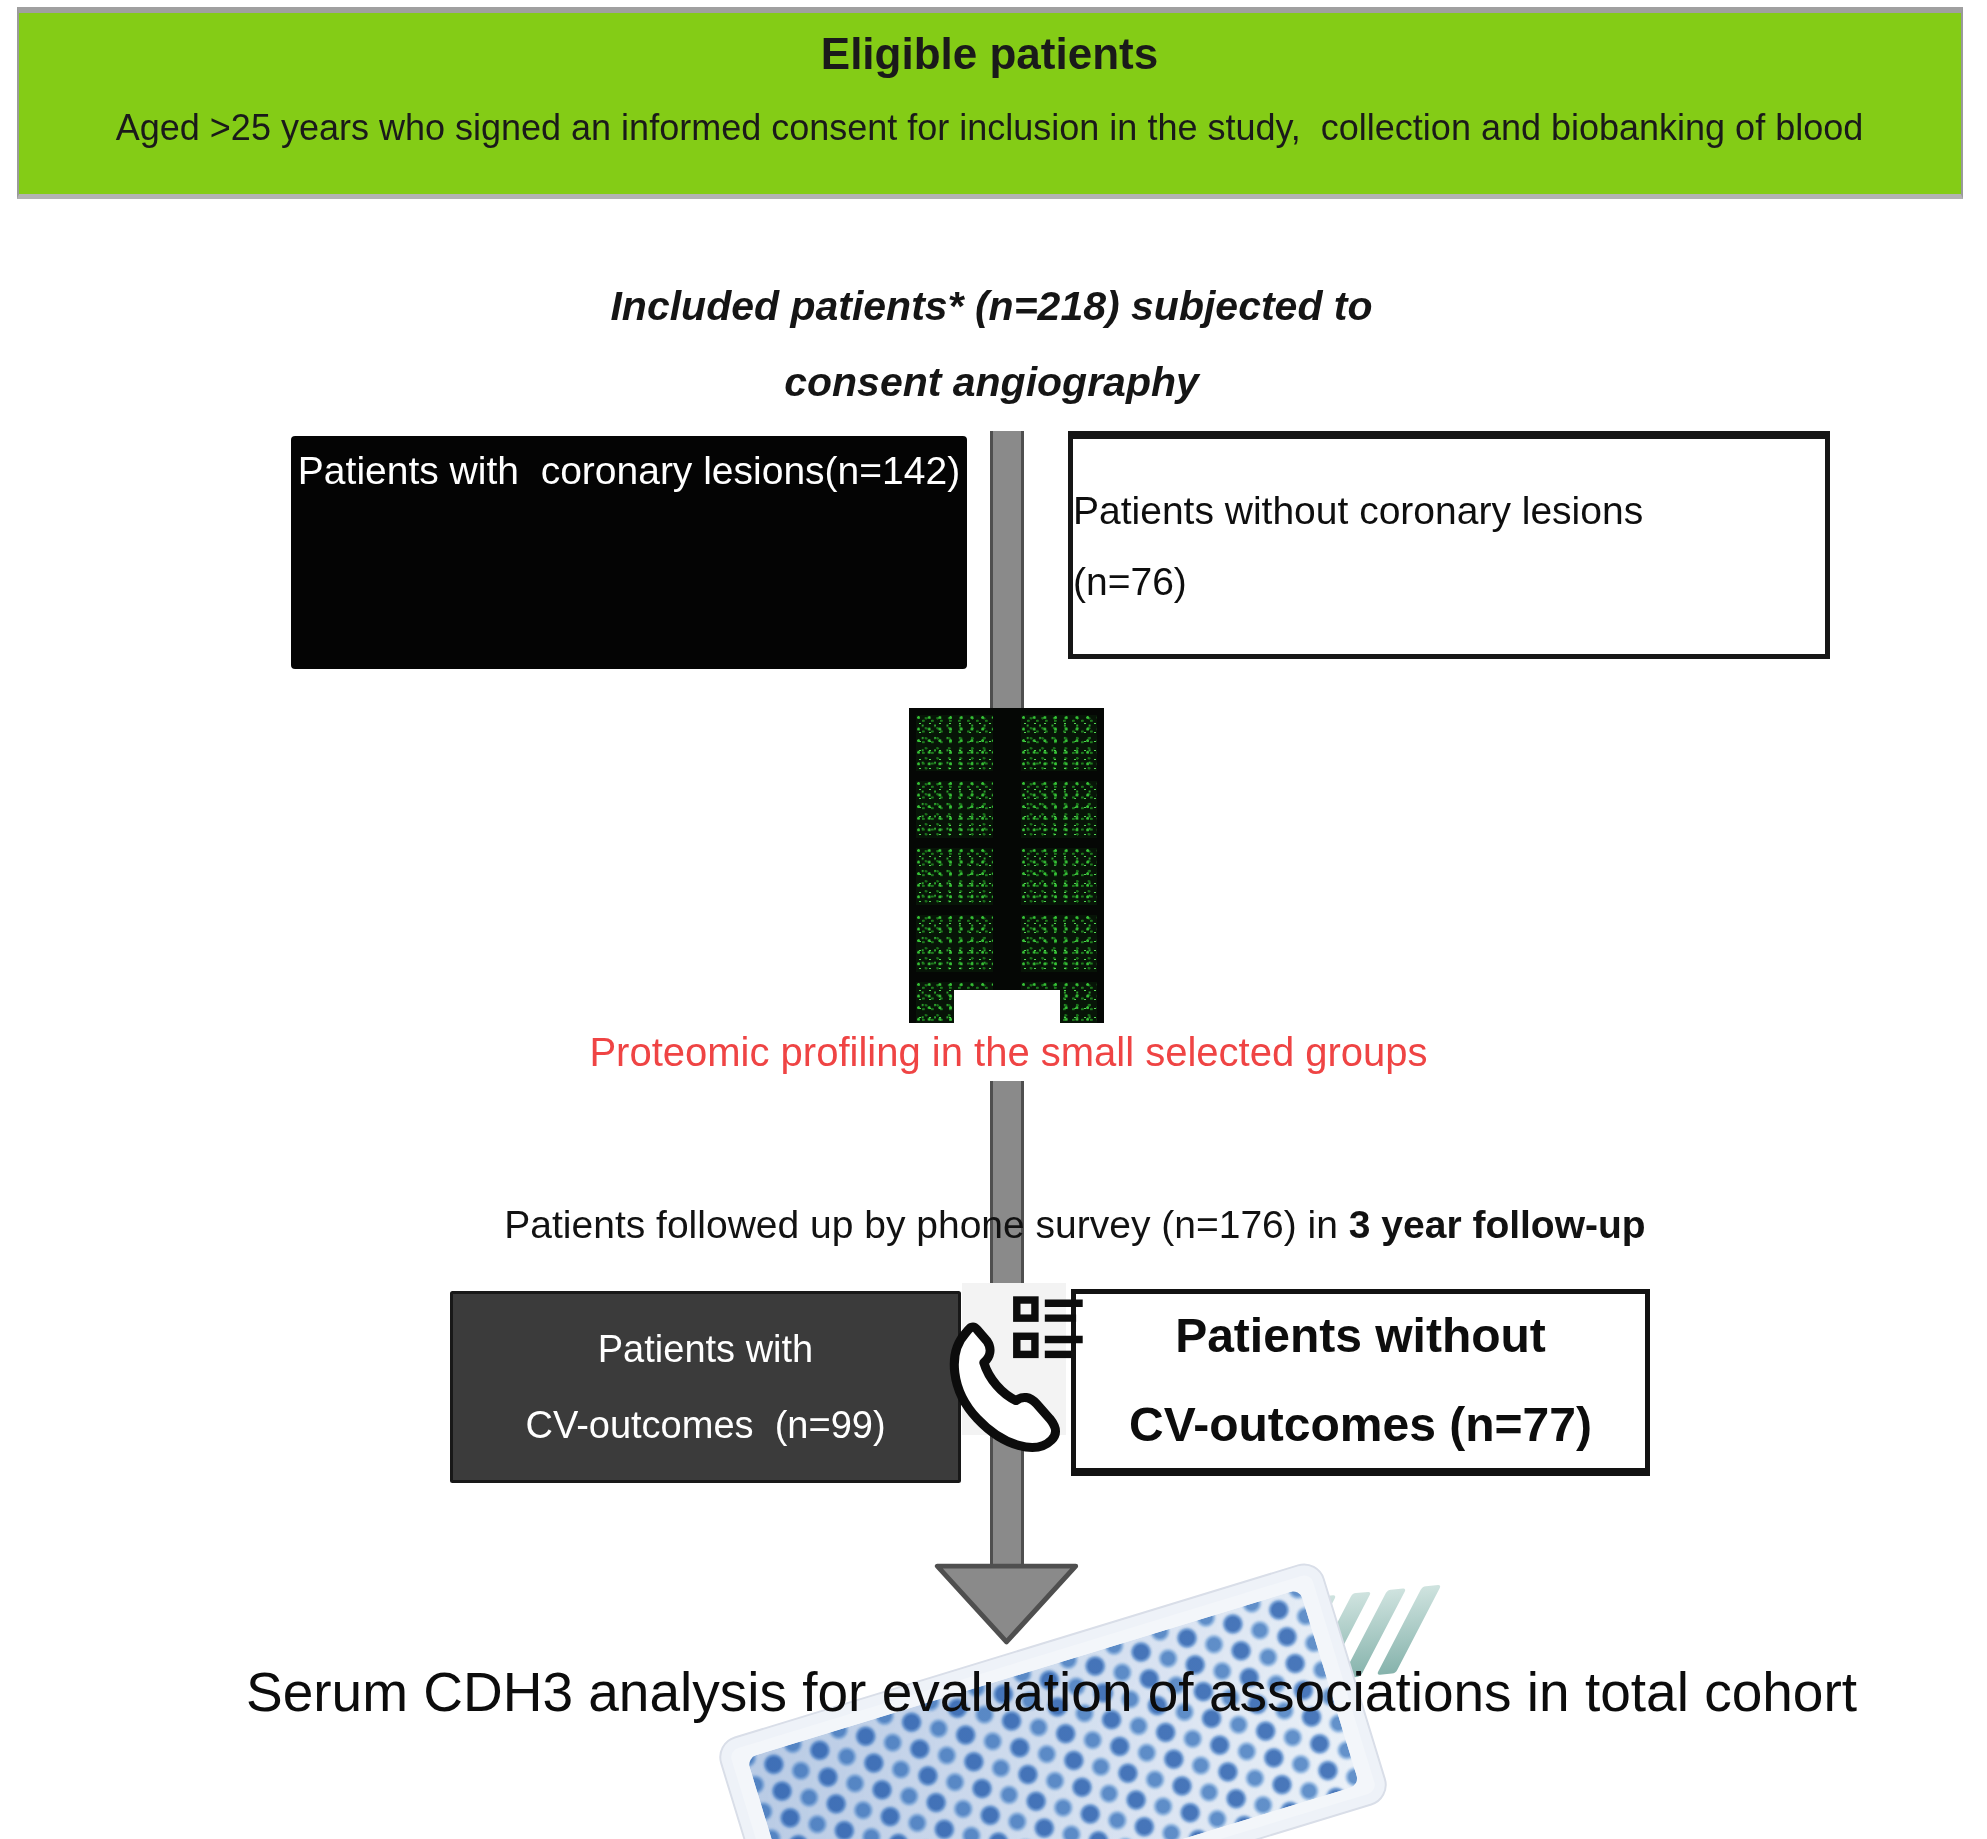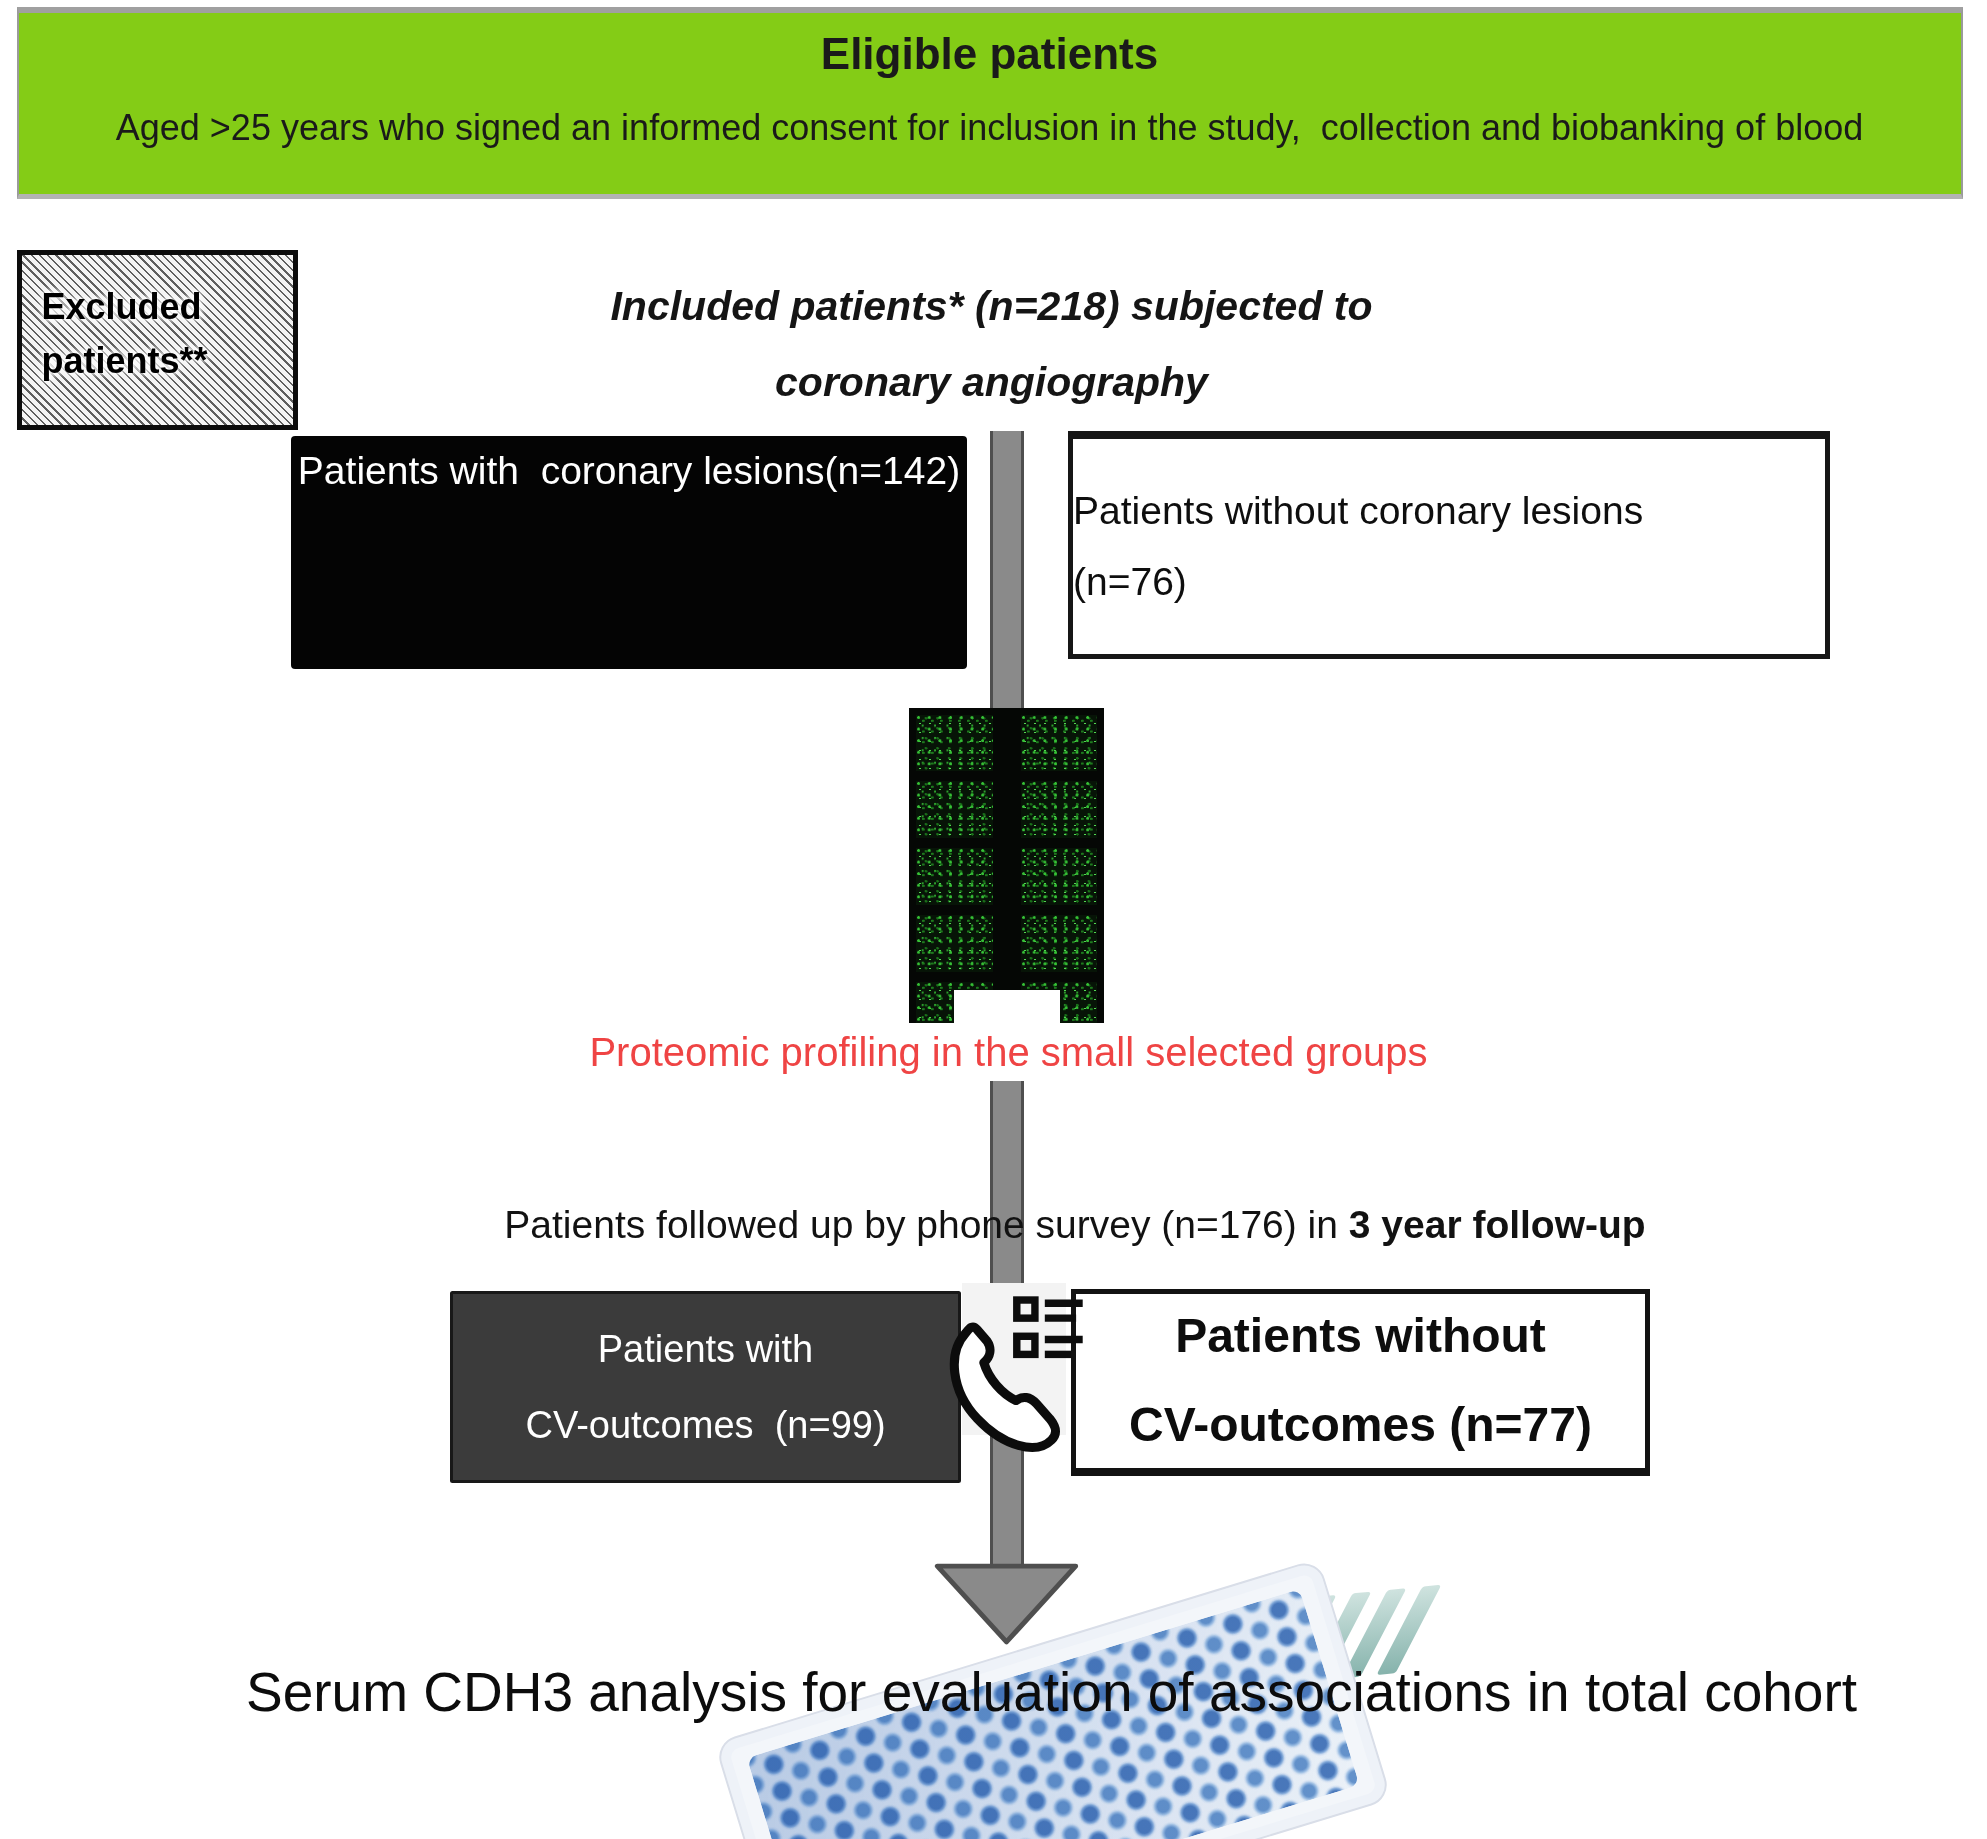--- a/index.html
+++ b/index.html
@@ -87,27 +87,24 @@
 </head>
 <body>
 
 <div class="page">
 
   <div class="eligible-box">
     <div class="eligible-title">Eligible patients</div>
     <div class="eligible-sub">Aged &gt;25 years who signed an informed consent for inclusion in the study,  collection and biobanking of blood</div>
   </div>
 
-  <div class="excluded-box">
-    <div class="excluded-label">Excluded patients**</div>
-  </div>
 
   <div class="included-heading">
     <div>Included patients* (n=218) subjected to</div>
-    <div>coronary angiography</div>
+    <div>consent angiography</div>
   </div>
 
   <div class="arrow-shaft"></div>
   <svg class="arrow-head" width="149" height="84" viewBox="0 0 180 102">
     <polygon points="6,5 174,5 90,97" fill="#8a8a8a" stroke="#4f4f4f" stroke-width="6" stroke-linejoin="round"></polygon>
   </svg>
 
   <div class="lesions-black">
     <div>Patients with  coronary lesions</div>
     <div>(n=142)</div>

